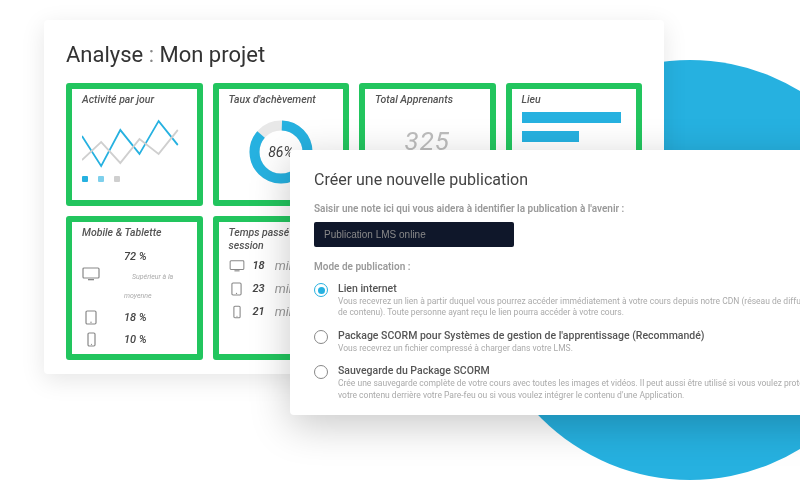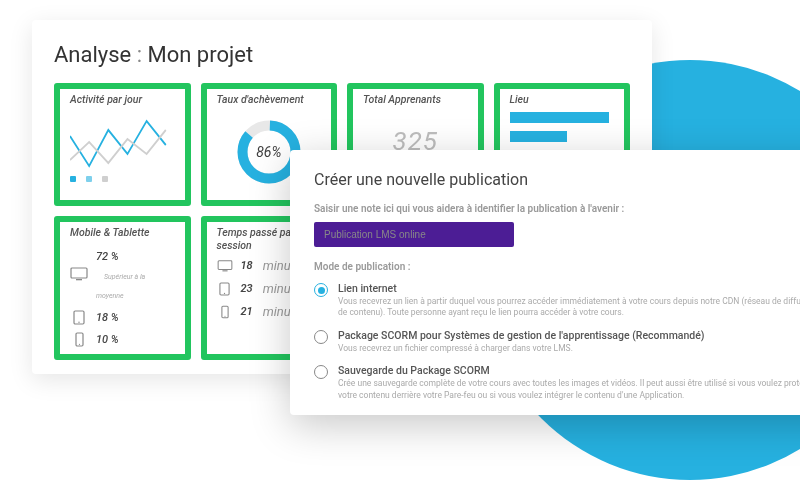--- a/index.html
+++ b/index.html
@@ -16,21 +16,21 @@
     width: 420px;
     height: 420px;
     border-radius: 50%;
     background: #26b1e0;
     right: -100px;
     top: 60px;
     z-index: 0;
   }
   .dashboard {
     position: absolute;
-    left: 32px;
+    left: 44px;
     top: 20px;
     width: 620px;
     background: #fff;
     box-shadow: 0 6px 24px rgba(0,0,0,0.10);
     border-radius: 4px;
     padding: 22px 22px 14px 22px;
     z-index: 1;
   }
   .dashboard h1 {
     font-size: 22px;
@@ -65,21 +65,21 @@
   
   .donut-wrap { display:flex; justify-content:center; align-items:center; height:80px; position:relative; }
   .donut-label { position:absolute; font-size:14px; color:#404040; }
   
   .big-num { font-size:26px; color:#bdbdbd; text-align:center; margin-top:20px; letter-spacing:1px; }
   
   .bars { display:flex; flex-direction:column; gap:8px; margin-top:6px; }
   .bars .bar { height:11px; background:#26b1e0; }
   
   .device-list, .session-list { display:flex; flex-direction:column; gap:8px; margin-top:4px; }
-  .device-row { display:flex; align-items:center; gap:8px; }
+  .device-row { display:flex; align-items:center; gap:24px; }
   .device-row .ico { width:18px; height:14px; display:flex; align-items:center; justify-content:center; }
   .device-row .pct { font-size:11px; color:#444; font-weight:500; }
   .device-row .sub { font-size:7px; color:#aaa; margin-left:8px; }
   .sess-row { display:flex; align-items:center; gap:8px; }
   .sess-row .ico { width:16px; height:14px; display:flex; align-items:center; justify-content:center; }
   .sess-row .num { font-size:11px; font-weight:600; color:#444; }
   .sess-row .unit { font-size:13px; color:#999; margin-left:2px; }
 
   
   .modal {
@@ -89,21 +89,21 @@
     width: 558px;
     background: #fff;
     box-shadow: 0 10px 40px rgba(0,0,0,0.22);
     border-radius: 4px;
     padding: 20px 24px 14px 24px;
     z-index: 3;
   }
   .modal h2 { font-size:16px; font-weight:400; color:#444; margin-bottom:14px; }
   .modal .hint { font-size:10px; color:#9a9a9a; font-weight:600; margin-bottom:8px; }
   .modal input[type=text] {
-    background:#4c1d95; border:none; padding:7px 10px; font-size:10px; color:#888;
+    background:#0f172a; border:none; padding:7px 10px; font-size:10px; color:#888;
     width:200px; border-radius:2px; margin-bottom:14px;
   }
   .section-label { font-size:10px; color:#9a9a9a; font-weight:600; margin-bottom:10px; }
   .opts { display:flex; flex-direction:column; gap:10px; }
   .opt { display:flex; gap:10px; cursor:pointer; }
   .radio {
     flex:0 0 14px; width:14px; height:14px; border:1.5px solid #888; border-radius:50%;
     margin-top:1px; display:flex; align-items:center; justify-content:center;
   }
   .radio.sel { border-color:#26b1e0; }

